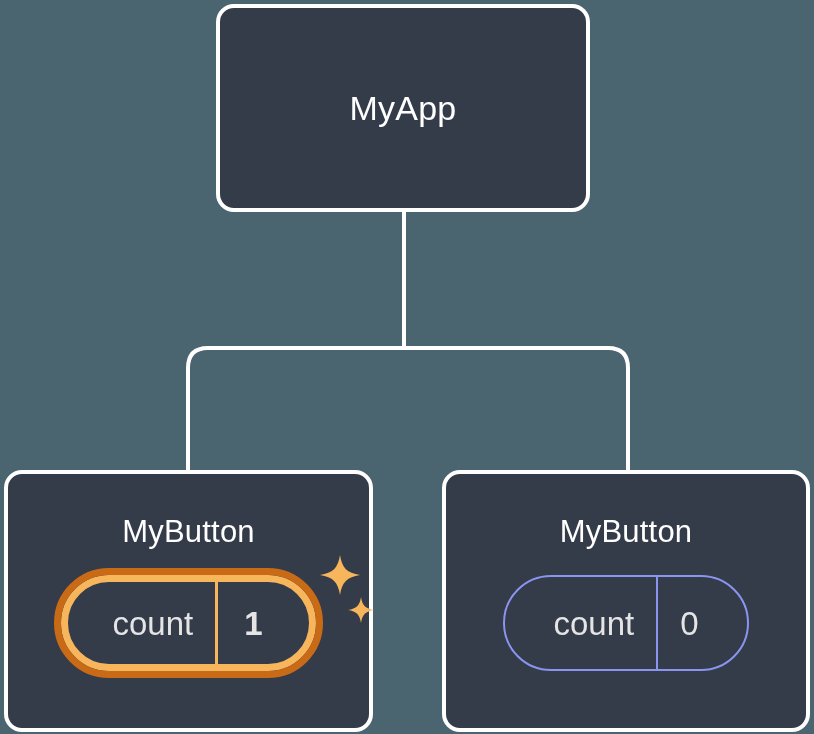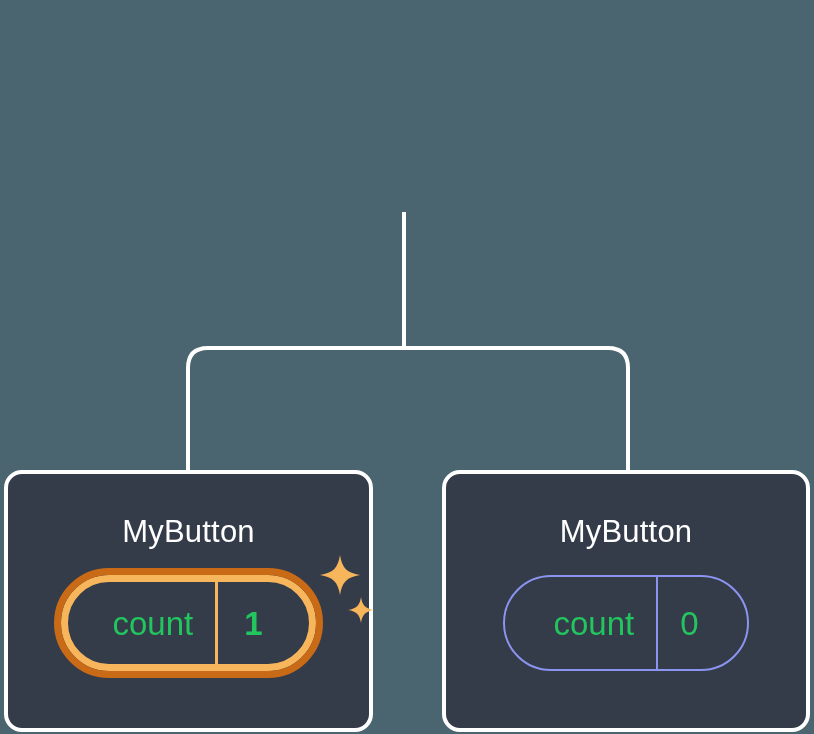--- a/index.html
+++ b/index.html
@@ -87,21 +87,21 @@
     display: flex;
     align-items: stretch;
     height: 96px;
     border-radius: 48px;
     background: transparent;
   }
   .pill-key, .pill-val {
     display: flex;
     align-items: center;
     justify-content: center;
-    color: #22c55e;
+    color: #e5e5e5;
     font-size: 33px;
     line-height: 1;
     white-space: nowrap;
   }
 
   
   .pill-plain {
     border: 2px solid #8b95f0;
   }
   .pill-plain .pill-key {
@@ -151,20 +151,23 @@
 
 <div id="stage">
 
   <svg class="edges" viewBox="0 0 814 734" width="814" height="734">
 
     <path d="M 404 212 L 404 348" stroke="#ffffff" stroke-width="4" fill="none"></path>
 
     <path d="M 188 470 L 188 368 Q 188 348 208 348 L 608 348 Q 628 348 628 368 L 628 470" stroke="#ffffff" stroke-width="4" fill="none" stroke-linecap="butt"></path>
   </svg>
 
+  <div class="node node-root">
+    <div class="node-title">MyApp</div>
+  </div>
 
   <div class="node node-child-left">
     <div class="node-title">MyButton</div>
 
     <div class="pill-wrap">
       <div class="pill pill-hl">
         <div class="pill-key">count</div>
         <div class="pill-val">1</div>
       </div>
 

